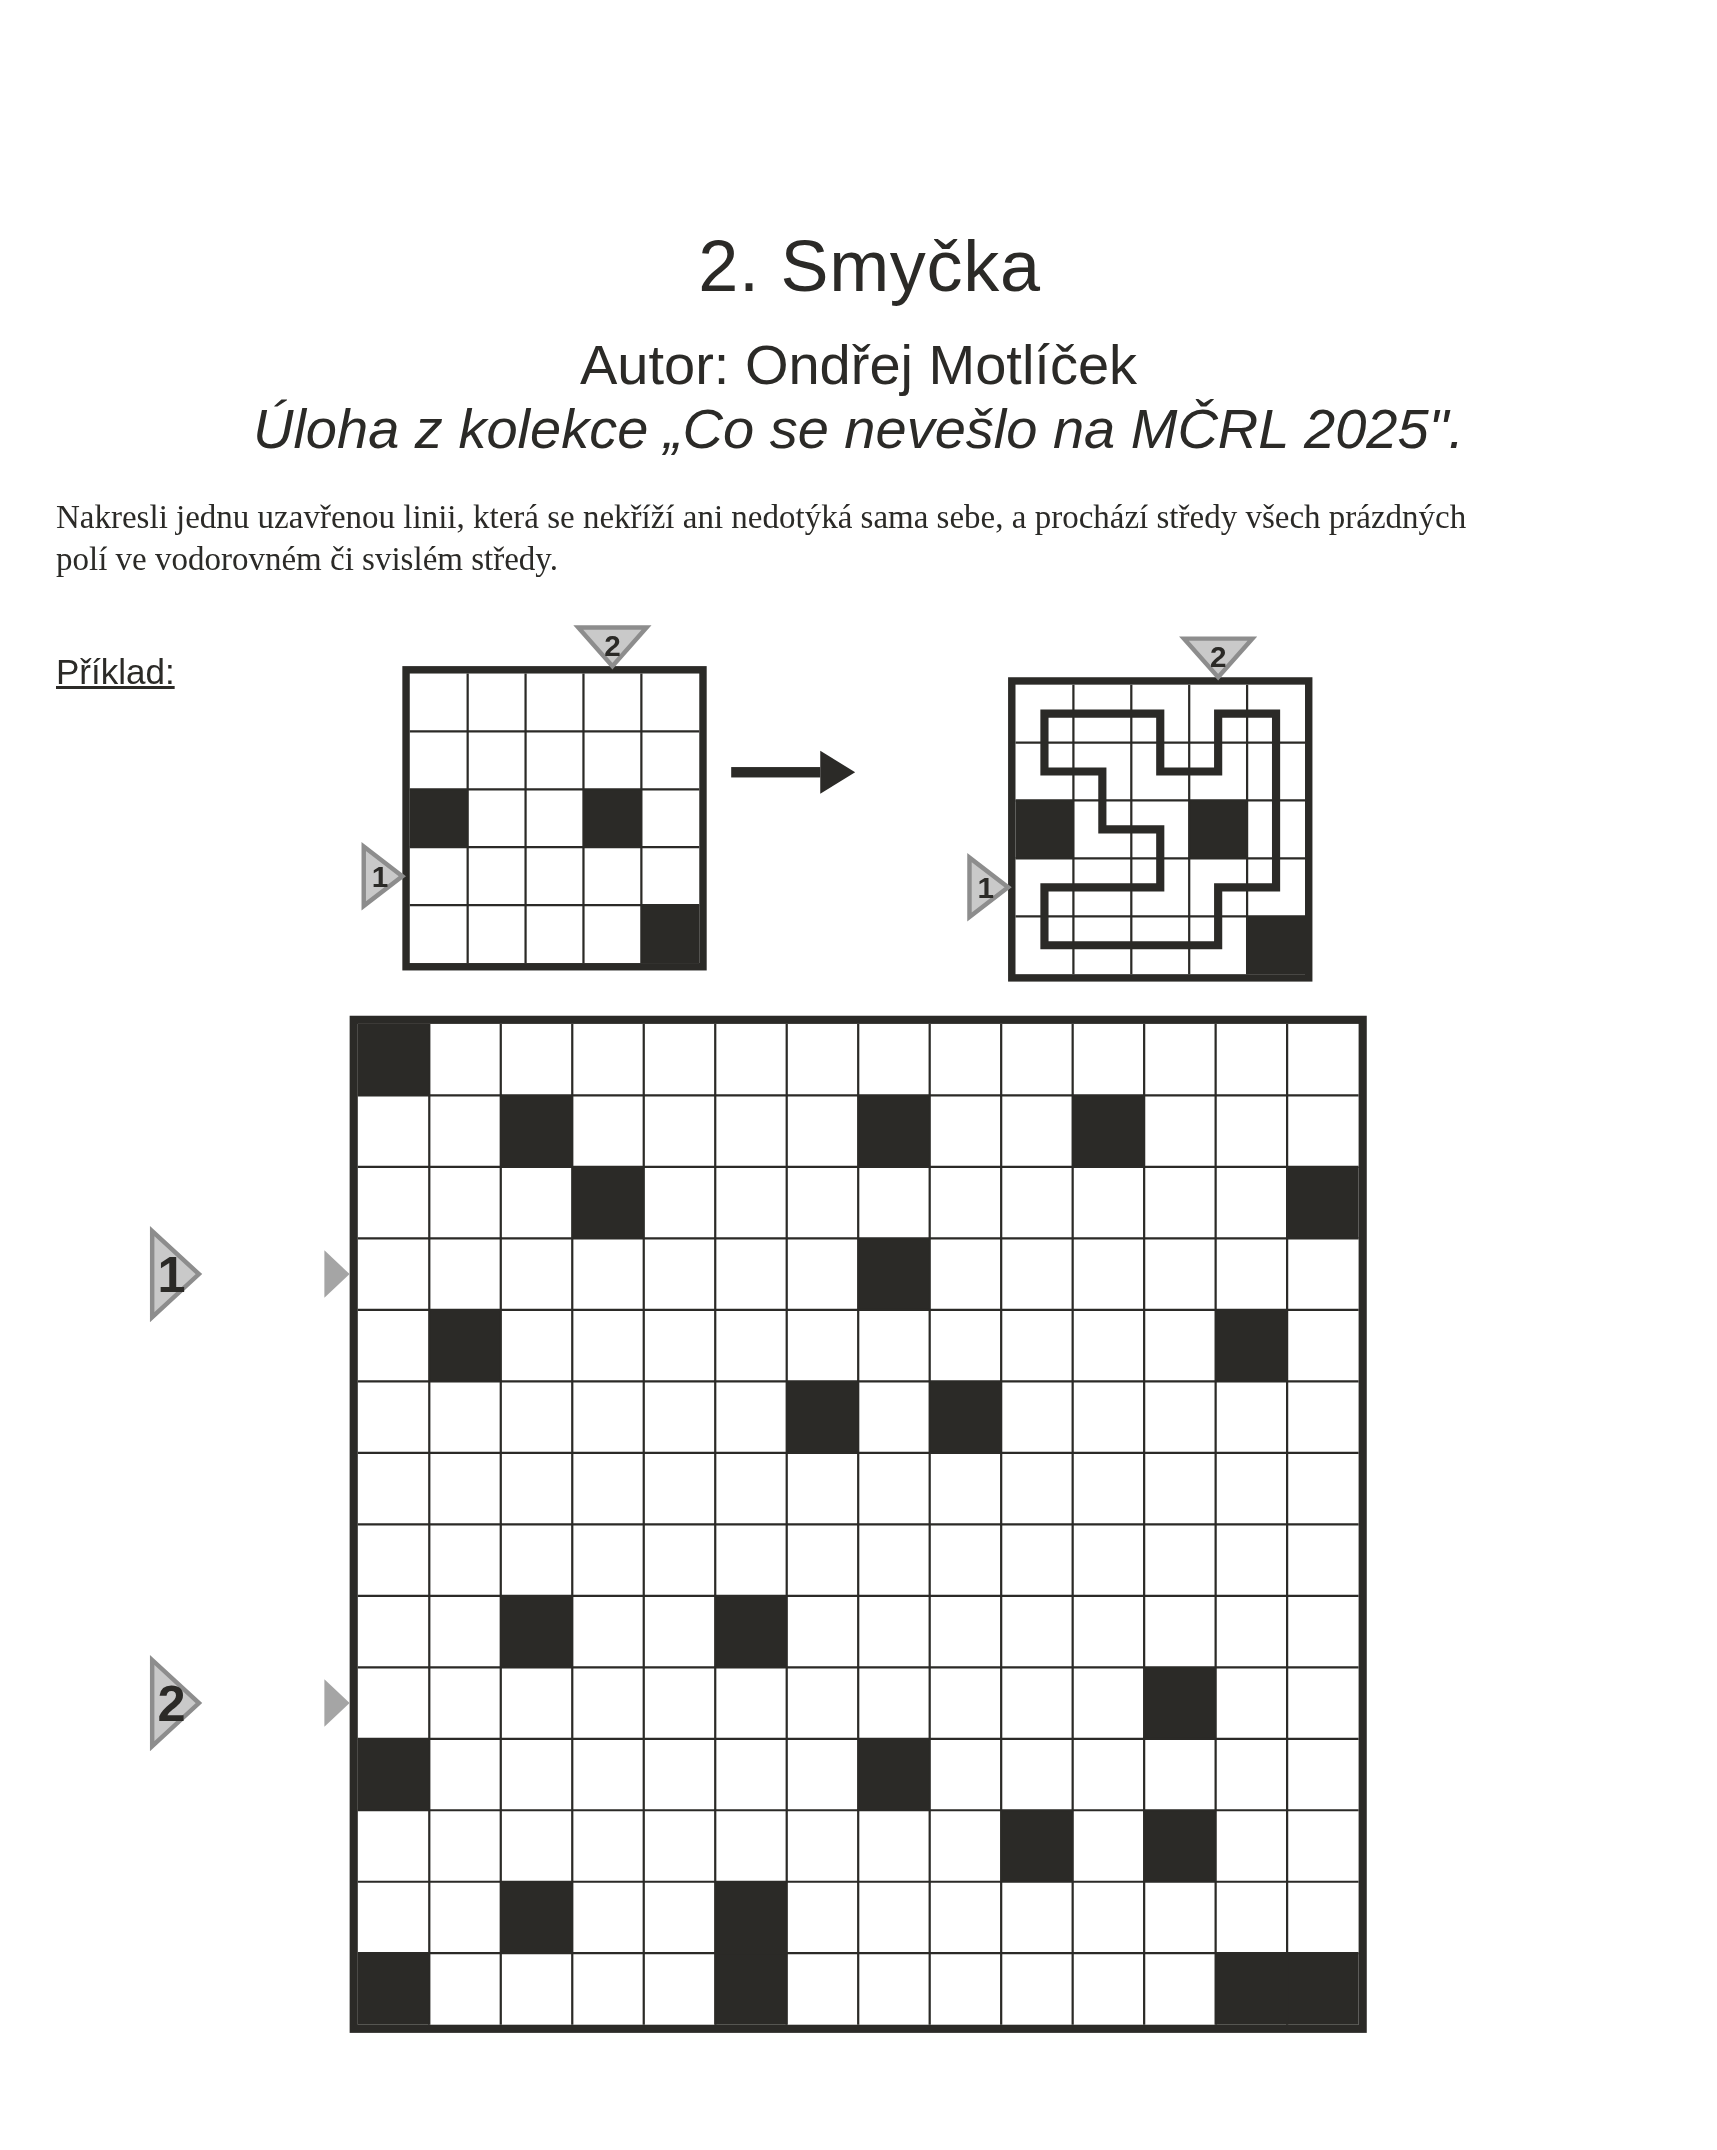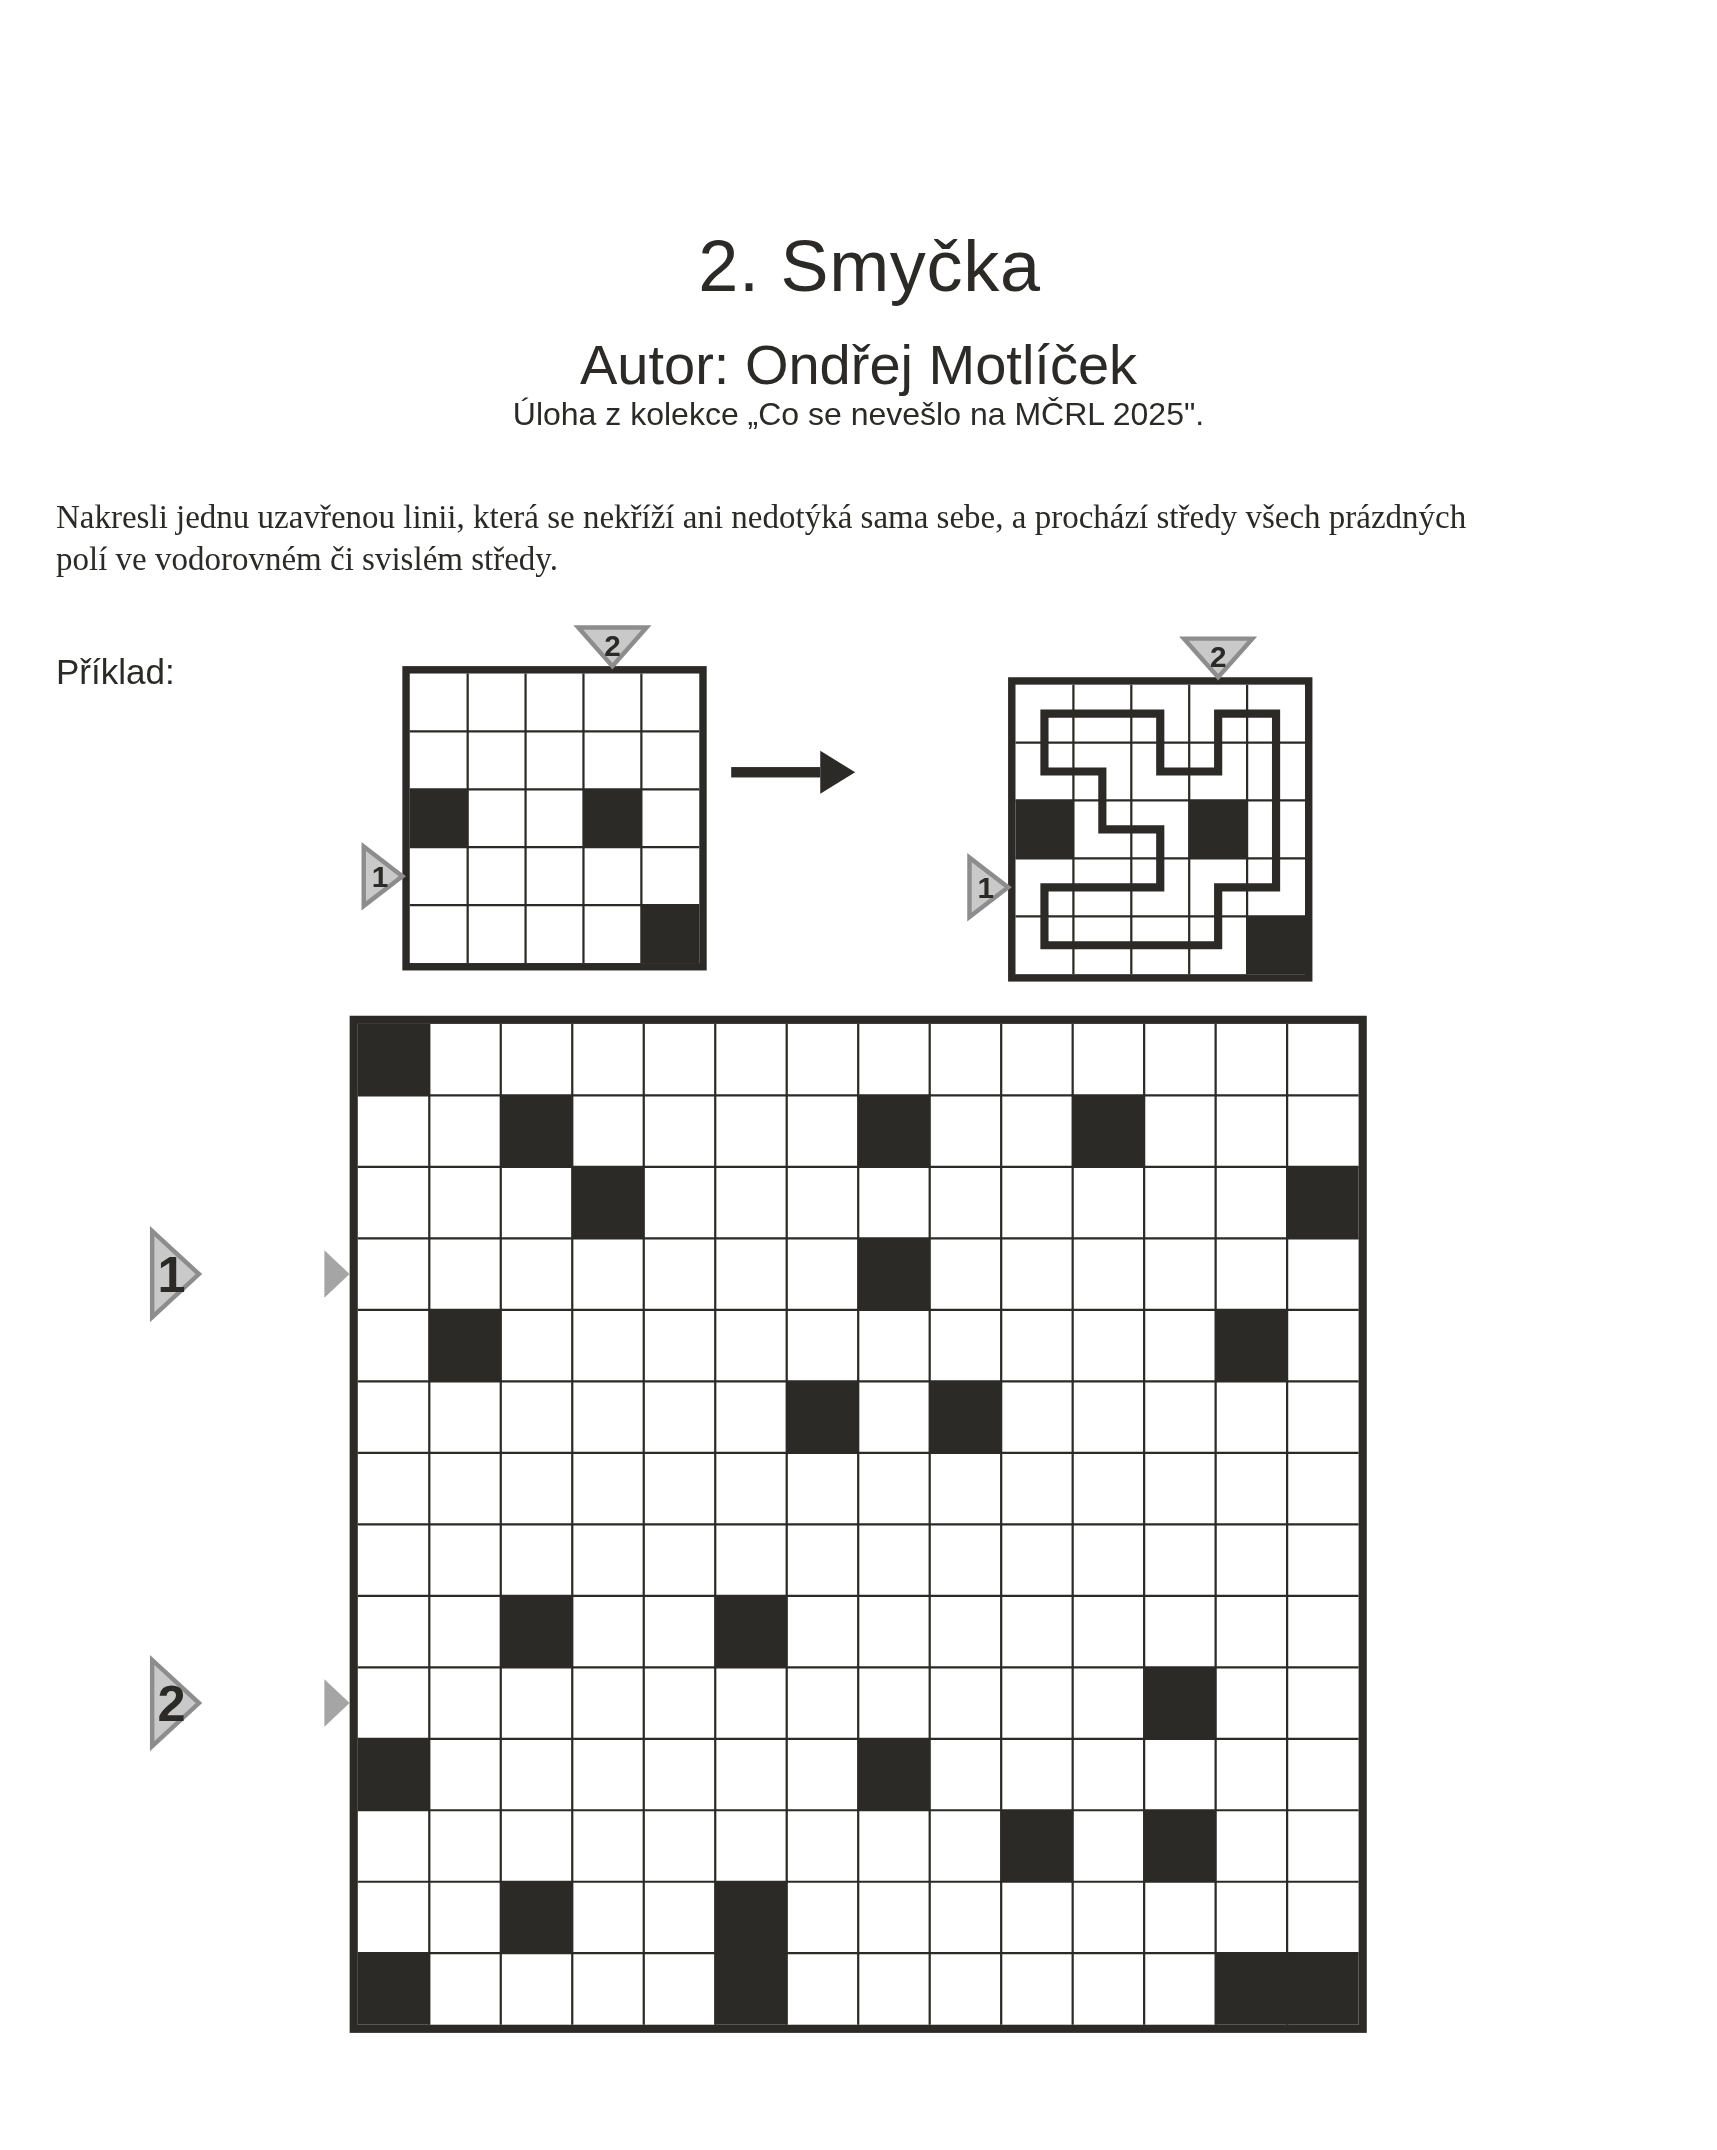--- a/index.html
+++ b/index.html
@@ -23,31 +23,33 @@
     padding-left:11px;
   }
   .author{
     left:0; top:332px; width:100%;
     text-align:center;
     font-size:56px;
   }
   .collection{
     left:0; top:396px; width:100%;
     text-align:center;
-    font-size:32px;
+    font-size:56px;
+    font-style:italic;
   }
   .instr{
     left:56px; top:496px; width:1626px;
     font-family:"Liberation Serif", serif;
     font-size:33px;
     line-height:42px;
   }
   .example-label{
     left:56px; top:652px;
     font-size:35px;
+    text-decoration:underline;
   }
   .solutions{
     left:1382px; top:763px;
     font-size:32px;
     line-height:39px;
   }
 </style>
 </head>
 <body>
 

